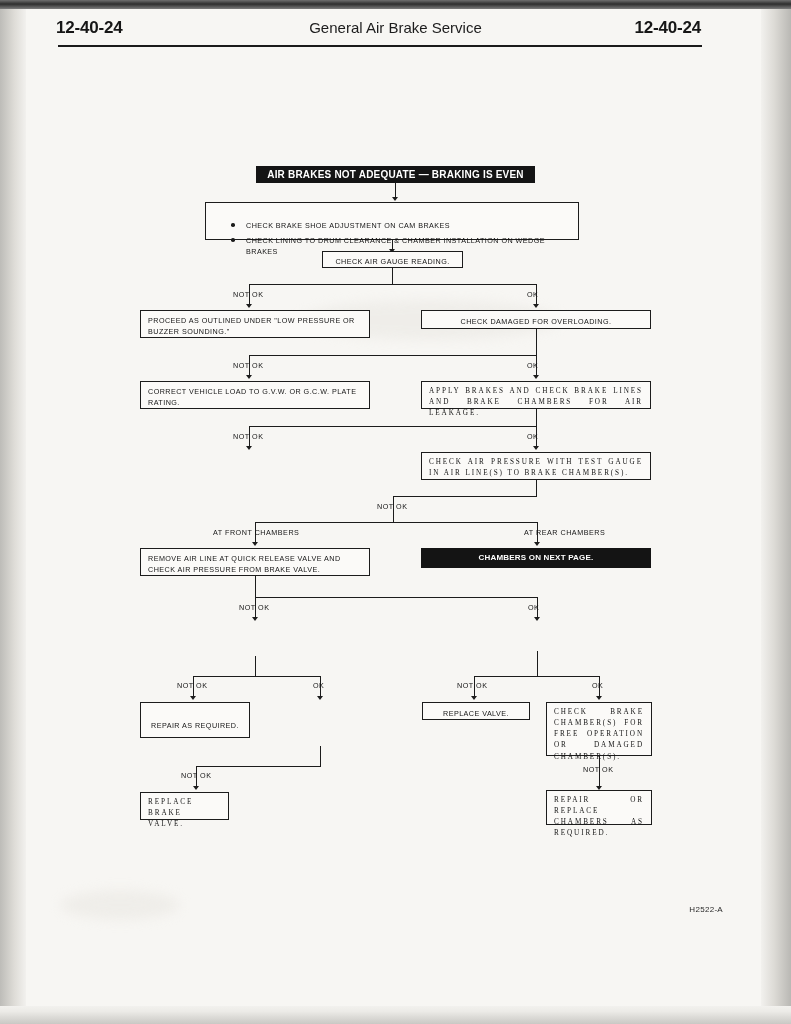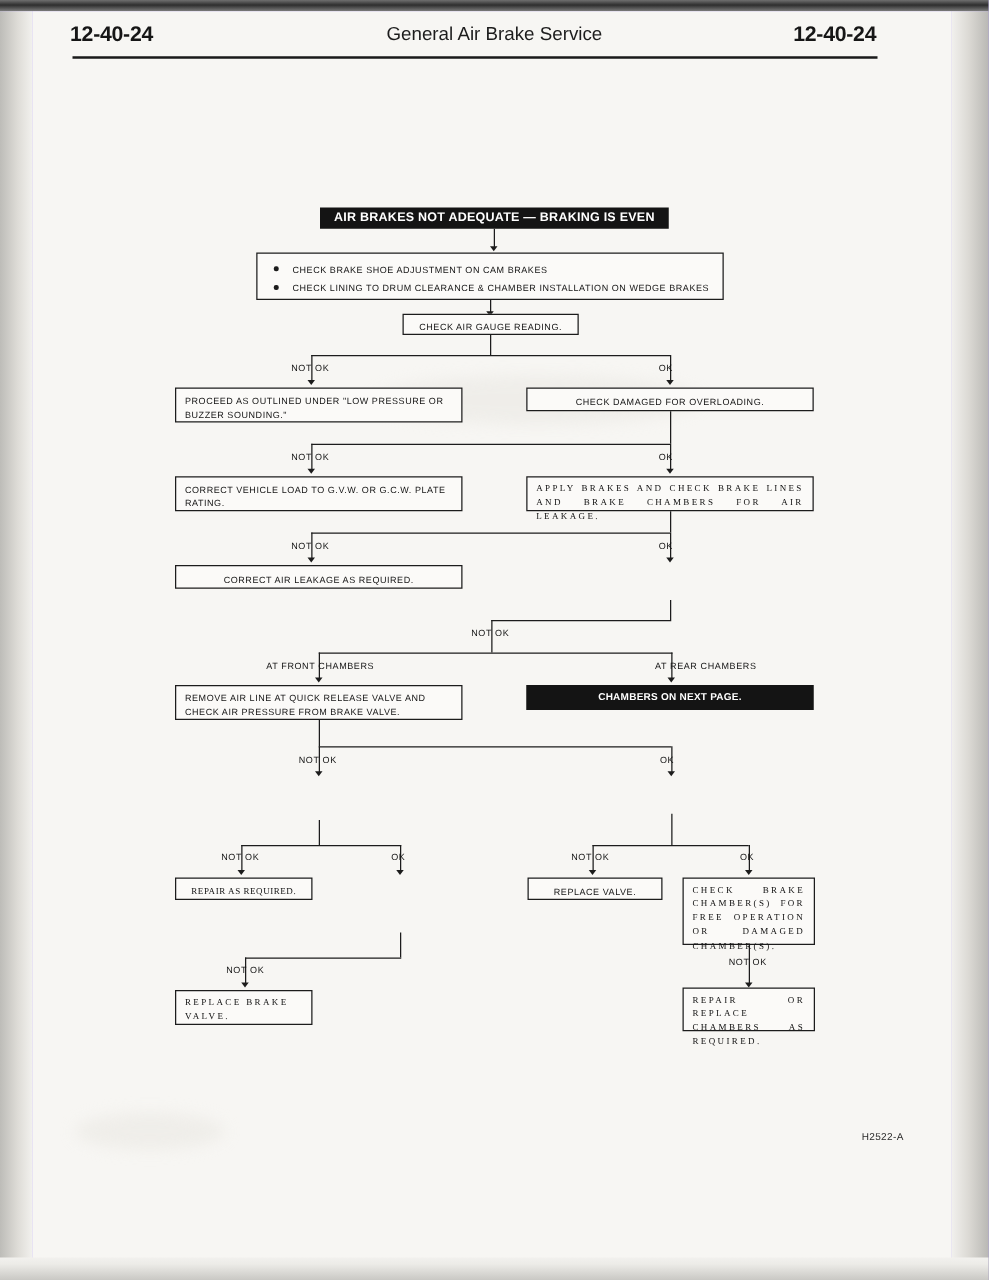--- a/index.html
+++ b/index.html
@@ -1,21 +1,21 @@
 <!DOCTYPE html>
 <html><head>
 <meta charset="utf-8">
 <style>
   html,body{margin:0;padding:0;background:#8d8d8d;}
   body{font-family:"Liberation Sans",sans-serif;}
 
   #page{
     position:relative;
     width:791px;height:1024px;
-    background:#c4b5fd;
+    background:#86efac;
     overflow:hidden;
   }
   
   #scan-top-edge{position:absolute;left:0;top:0;width:791px;height:9px;
      background:linear-gradient(180deg,#6f6f6f 0%,#2e2e2e 45%,#7d7d7d 100%);}
   #scan-left-edge{position:absolute;left:0;top:9px;width:26px;height:1015px;
      background:linear-gradient(90deg,#bdbcb8 0%,#dedcd7 55%,#f2f1ee 100%);}
   #scan-right-edge{position:absolute;right:0;top:9px;width:30px;height:1015px;
      background:linear-gradient(270deg,#b9b8b4 0%,#dcdad5 55%,#f2f1ee 100%);}
   #scan-bottom-edge{position:absolute;left:0;bottom:0;width:791px;height:18px;
@@ -51,21 +51,21 @@
   }
   .node.center{text-align:center;}
   .node.banner{
     background:#141414;color:#fff;border:none;
     font-weight:bold;font-size:10px;letter-spacing:.2px;
     display:flex;align-items:center;justify-content:center;
   }
   .node.wide-space{letter-spacing:1.9px;font-family:Liberation Serif, serif;}
   .node.justify{text-align:justify;text-align-last:left;}
 
-  .bullets{list-style:none;margin:0;padding:0;}
+  .bullets{list-style:none;margin:12px;padding:0;}
   .bullets li{position:relative;padding-left:22px;margin:2px 0 4px 0;}
   .bullets li .bul{position:absolute;left:7px;top:3px;width:3.5px;height:3.5px;
      background:#1c1c1c;border-radius:50%;}
 
   .lbl{
     position:absolute;font-size:7.2px;letter-spacing:.5px;color:#141414;
     white-space:nowrap;font-family:"Liberation Sans",sans-serif;
   }
 
   .ln{position:absolute;background:#1c1c1c;}
@@ -141,21 +141,21 @@
 
     <div class="ln v" style="left:536px;top:409px;height:17px;"></div>
     <div class="ln h" style="left:249px;top:426px;width:287px;"></div>
     <div class="ln v" style="left:249px;top:426px;height:22px;"></div>
     <div class="ln v" style="left:536px;top:426px;height:22px;"></div>
     <div class="arw" style="left:246px;top:446px;"></div>
     <div class="arw" style="left:533px;top:446px;"></div>
     <div class="lbl" style="left:233px;top:432px;">NOT OK</div>
     <div class="lbl" style="left:527px;top:432px;">OK</div>
 
-    <div class="node center" style="left:140px;top:452px;width:230px;height:19px;padding:5px 4px;">CORRECT AIR LEAKAGE AS REQUIRED.</div>
+    <div class="node justify wide-space" style="left:421px;top:452px;width:230px;height:28px;">CHECK AIR PRESSURE WITH TEST GAUGE IN AIR LINE(S) TO BRAKE CHAMBER(S).</div>
 
     <div class="ln v" style="left:536px;top:480px;height:16px;"></div>
     <div class="ln h" style="left:393px;top:496px;width:144px;"></div>
     <div class="ln v" style="left:393px;top:496px;height:26px;"></div>
     <div class="lbl" style="left:377px;top:502px;">NOT OK</div>
 
     <div class="ln h" style="left:255px;top:522px;width:283px;"></div>
     <div class="ln v" style="left:255px;top:522px;height:22px;"></div>
     <div class="ln v" style="left:537px;top:522px;height:22px;"></div>
     <div class="arw" style="left:252px;top:542px;"></div>
@@ -187,31 +187,31 @@
 
     <div class="ln v" style="left:537px;top:651px;height:25px;"></div>
     <div class="ln h" style="left:474px;top:676px;width:125px;"></div>
     <div class="ln v" style="left:474px;top:676px;height:22px;"></div>
     <div class="ln v" style="left:599px;top:676px;height:22px;"></div>
     <div class="arw" style="left:471px;top:696px;"></div>
     <div class="arw" style="left:596px;top:696px;"></div>
     <div class="lbl" style="left:457px;top:681px;">NOT OK</div>
     <div class="lbl" style="left:592px;top:681px;">OK</div>
 
-    <div class="node center" style="left:140px;top:702px;width:110px;height:18px;padding:5px 3px;font-family:Liberation Serif, serif;">REPAIR AS REQUIRED.</div>
+    <div class="node center" style="left:140px;top:702px;width:110px;height:18px;padding:17px 3px;">REPAIR AS REQUIRED.</div>
     <div class="node center" style="left:422px;top:702px;width:108px;height:18px;padding:5px 3px;">REPLACE VALVE.</div>
     <div class="node justify wide-space" style="left:546px;top:702px;width:106px;height:54px;">CHECK BRAKE CHAMBER(S) FOR FREE OPERATION OR DAMAGED CHAMBER(S).</div>
 
     <div class="ln v" style="left:320px;top:746px;height:20px;"></div>
     <div class="ln h" style="left:196px;top:766px;width:125px;"></div>
     <div class="ln v" style="left:196px;top:766px;height:22px;"></div>
     <div class="arw" style="left:193px;top:786px;"></div>
     <div class="lbl" style="left:181px;top:771px;">NOT OK</div>
 
-    <div class="node wide-space" style="left:140px;top:792px;width:110px;height:28px;">REPLACE BRAKE VALVE.</div>
+    <div class="node wide-space" style="left:140px;top:792px;width:89px;height:28px;">REPLACE BRAKE VALVE.</div>
 
     <div class="ln v" style="left:599px;top:756px;height:32px;"></div>
     <div class="arw" style="left:596px;top:786px;"></div>
     <div class="lbl" style="left:583px;top:765px;">NOT OK</div>
 
     <div class="node justify wide-space" style="left:546px;top:790px;width:106px;height:35px;">REPAIR OR REPLACE CHAMBERS AS REQUIRED.</div>
 
   </div>
 
   <div id="fig-id">H2522-A</div>

